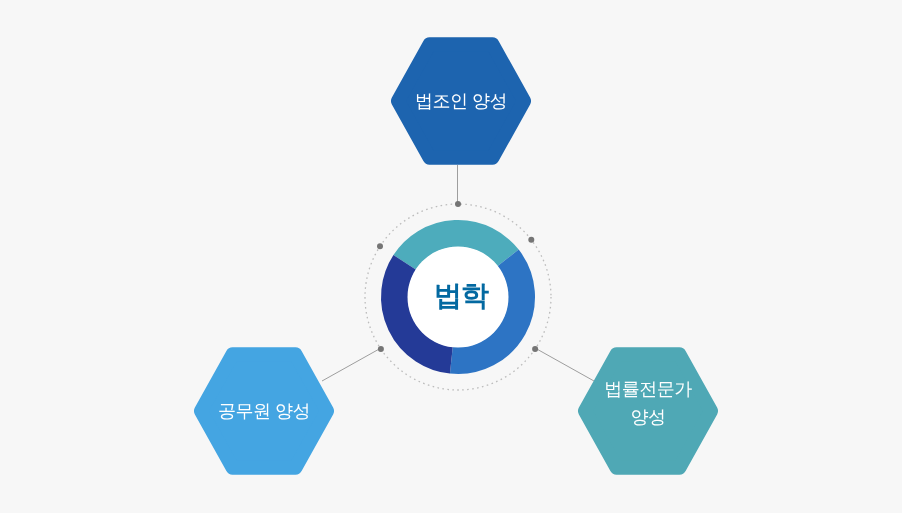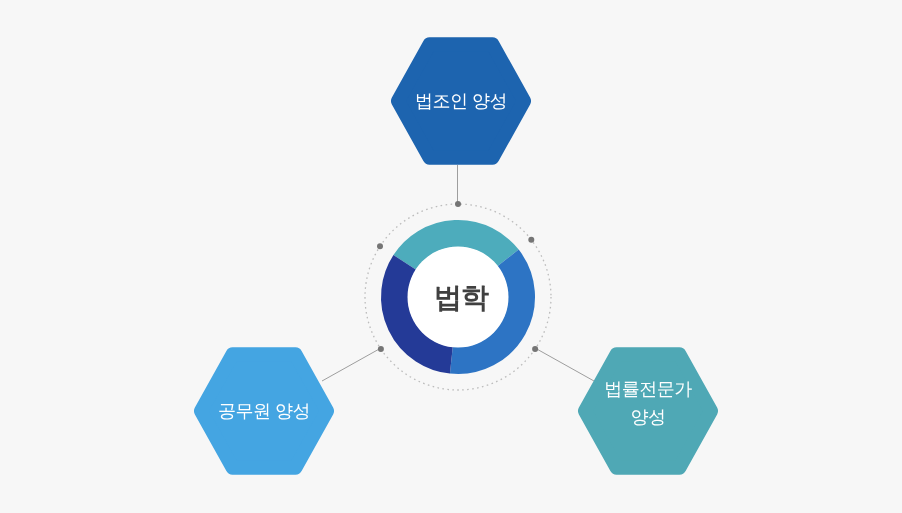--- a/index.html
+++ b/index.html
@@ -33,21 +33,21 @@
     font-weight: 500;
     letter-spacing: -0.5px;
     line-height: 28px;
     white-space: pre-line;
     pointer-events: none;
   }
   .label.hex-top    { left: 391px; top: 38px;  width: 140px; height: 126px; }
   .label.hex-bl     { left: 194px; top: 348px; width: 140px; height: 126px; }
   .label.hex-br     { left: 578px; top: 340px; width: 140px; height: 126px; flex-direction: column; }
   .label.center     { left: 391px; top: 248px; width: 140px; height: 100px;
-                      color: #404040; font-size: 28px; font-weight: 700; letter-spacing: -1px; }
+                      color: #0369a1; font-size: 28px; font-weight: 700; letter-spacing: -1px; font-family: Liberation Mono, monospace; }
 </style>
 </head>
 <body>
 
 <div class="canvas">
 
   <svg width="902" height="513" viewBox="0 0 902 513">
 
     <line x1="457.5" y1="165" x2="457.5" y2="204" stroke-width="1" stroke="#9e9e9e"></line>
     <line x1="381" y1="348" x2="322" y2="381" stroke-width="1" stroke="#9e9e9e"></line>

